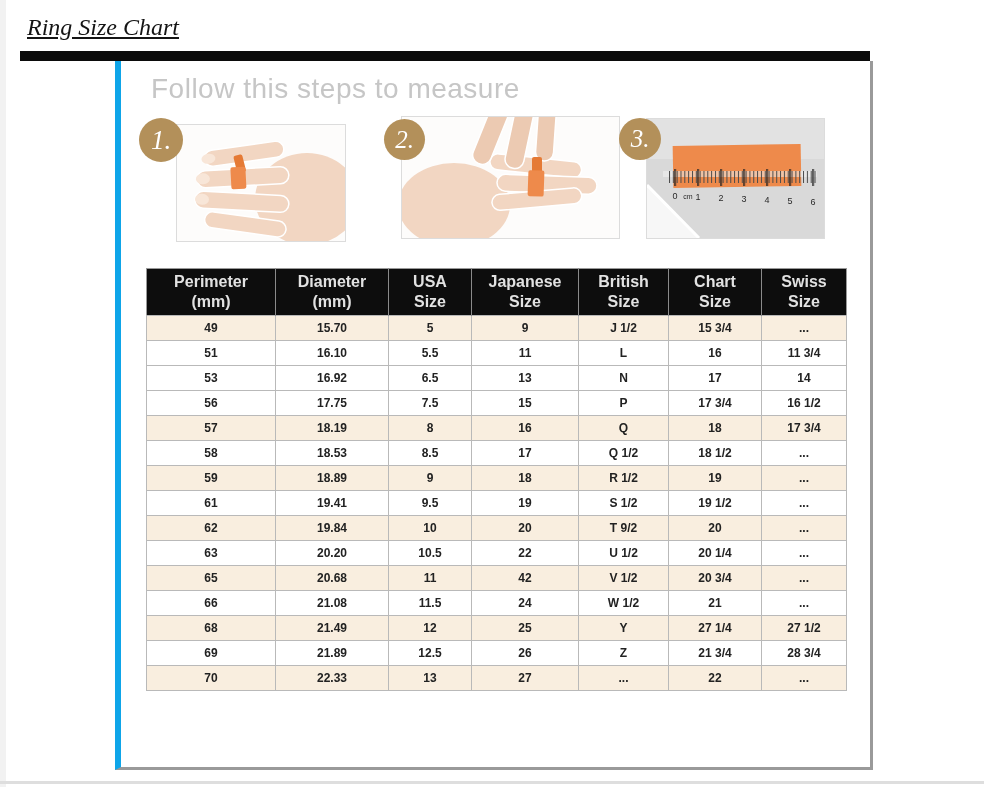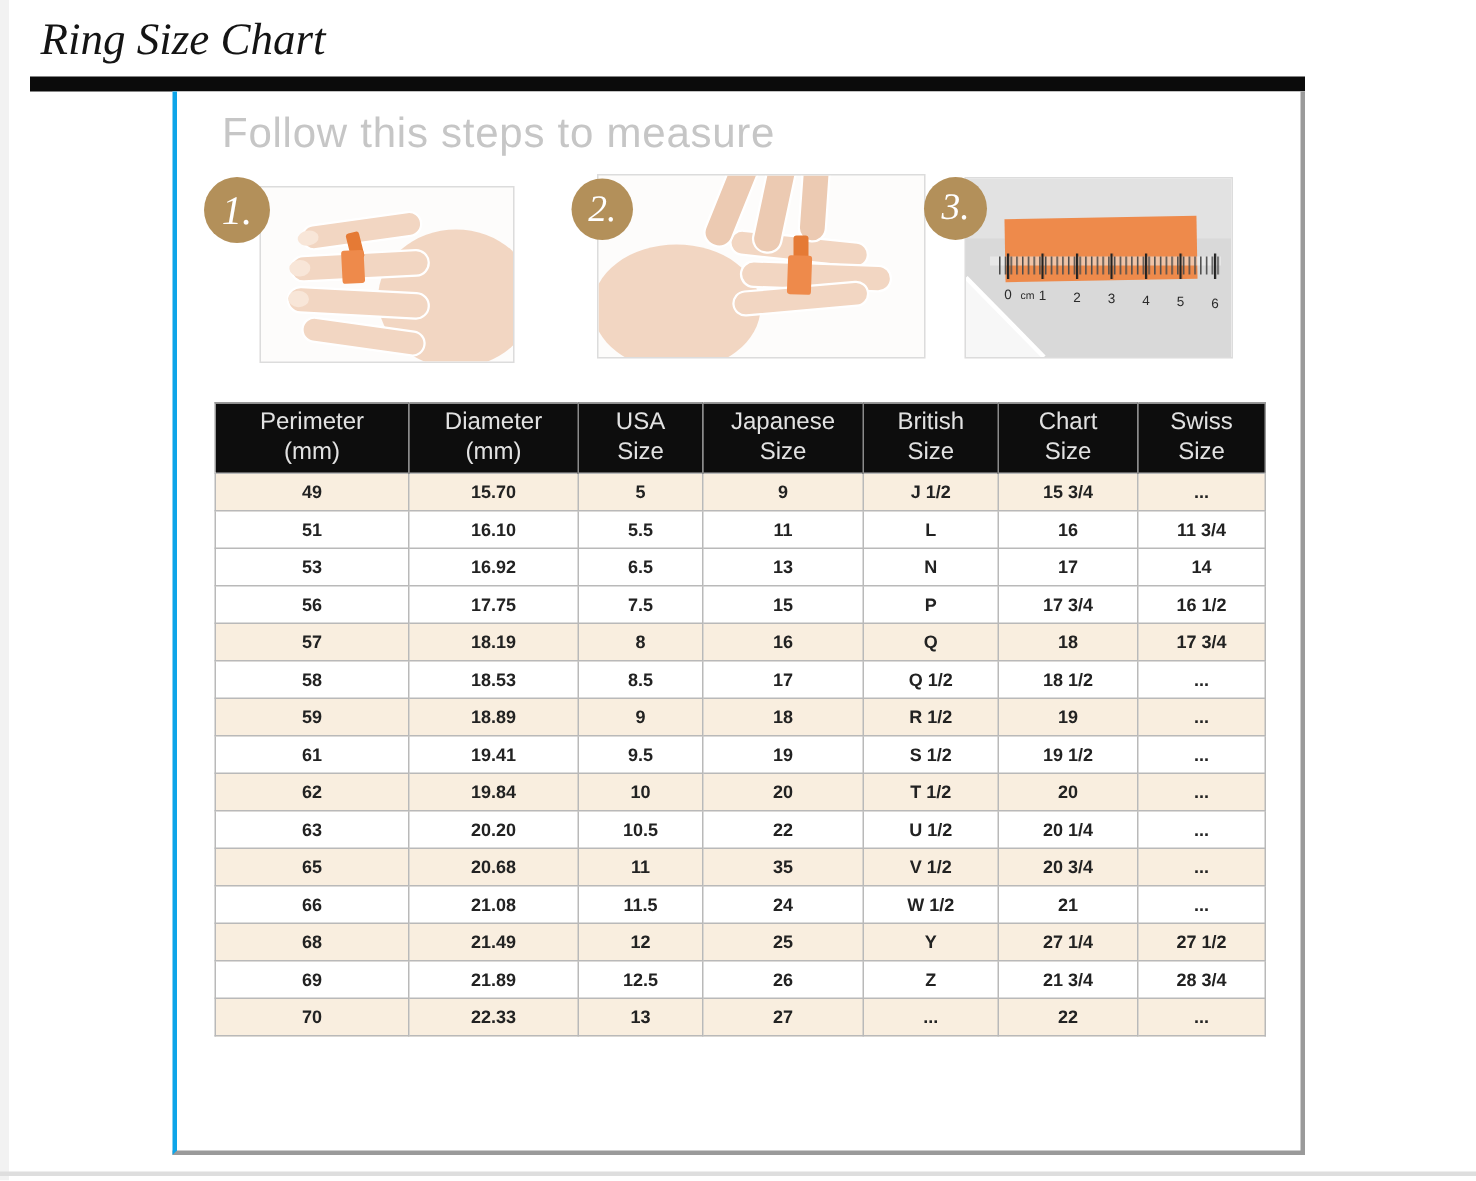--- a/index.html
+++ b/index.html
@@ -1,40 +1,40 @@
 <!DOCTYPE html>
 <html><head>
 <meta charset="utf-8">
 <style>
   html,body{margin:0;padding:0;background:#ffffff;}
   body{width:984px;height:787px;position:relative;overflow:hidden;
        font-family:"Liberation Sans",sans-serif;}
   .left-edge{position:absolute;left:0;top:0;width:6px;height:787px;background:#f2f2f2;}
   .page-title{position:absolute;left:27px;top:4px;width:600px;
-      font-family:"Liberation Serif",serif;font-style:italic;font-size:30px;
-      line-height:46px;color:#141414;}
+      font-family:"Liberation Serif",serif;font-style:italic;font-size:24px;
+      line-height:46px;color:#141414;text-decoration:underline;}
   .title-bar{position:absolute;left:20px;top:51px;width:850px;height:10px;background:#0b0b0b;}
   .frame{position:absolute;left:115px;top:61px;width:749px;height:706px;background:#ffffff;
-      border-left:3px solid #0ea5e9;border-right:3px solid #9a9a9a;border-bottom:3px solid #9a9a9a;}
+      border-left:6px solid #0ea5e9;border-right:3px solid #9a9a9a;border-bottom:3px solid #9a9a9a;}
   .steps-heading{position:absolute;left:30px;top:12px;font-size:28px;font-weight:300;
       color:#c6c6c6;letter-spacing:.5px;}
   .photo{position:absolute;border:1px solid #dcdcdc;background:#fdfcfb;overflow:hidden;}
   .photo svg{display:block;width:100%;height:100%;}
   .photo-1{left:55px;top:63px;width:168px;height:116px;}
   .photo-2{left:280px;top:55px;width:217px;height:121px;}
   .photo-3{left:525px;top:57px;width:177px;height:119px;}
   .badge{position:absolute;border-radius:50%;background:#b3905a;color:#ffffff;
       font-family:"Liberation Serif",serif;font-style:italic;
       display:flex;align-items:center;justify-content:center;z-index:5;}
   .badge-1{left:18px;top:57px;width:44px;height:44px;font-size:27px;}
   .badge-2{left:263px;top:58px;width:41px;height:41px;font-size:25px;}
   .badge-3{left:498px;top:57px;width:42px;height:42px;font-size:25px;}
   table.ring{position:absolute;left:25px;top:207px;width:700px;border-collapse:collapse;
       table-layout:fixed;border:1px solid #999999;}
-  table.ring th{background:#0d0d0d;color:#e2e2e2;font-size:16px;font-weight:400;
+  table.ring th{background:#0d0d0d;color:#e2e2e2;font-size:16px;font-weight:700;
       line-height:20px;padding:3px 0;border-left:1px solid #8a8a8a;}
   table.ring th:first-child{border-left:none;}
   table.ring td{height:24px;text-align:center;font-size:12px;font-weight:bold;color:#222222;
       border:1px solid #b9b9b9;background:#ffffff;padding:0;}
   table.ring tr.alt td{background:#f9eedf;}
   .bottom-strip{position:absolute;left:0;top:781px;width:984px;height:3px;background:#dedede;}
 </style>
 </head>
 <body>
 
@@ -224,38 +224,38 @@
           <td>19</td>
           <td>S 1/2</td>
           <td>19 1/2</td>
           <td>...</td>
         </tr>
         <tr class="alt">
           <td>62</td>
           <td>19.84</td>
           <td>10</td>
           <td>20</td>
-          <td>T 1/2</td>
+          <td>T 9/2</td>
           <td>20</td>
           <td>...</td>
         </tr>
         <tr>
           <td>63</td>
           <td>20.20</td>
           <td>10.5</td>
           <td>22</td>
           <td>U 1/2</td>
           <td>20 1/4</td>
           <td>...</td>
         </tr>
         <tr class="alt">
           <td>65</td>
           <td>20.68</td>
           <td>11</td>
-          <td>35</td>
+          <td>42</td>
           <td>V 1/2</td>
           <td>20 3/4</td>
           <td>...</td>
         </tr>
         <tr>
           <td>66</td>
           <td>21.08</td>
           <td>11.5</td>
           <td>24</td>
           <td>W 1/2</td>

